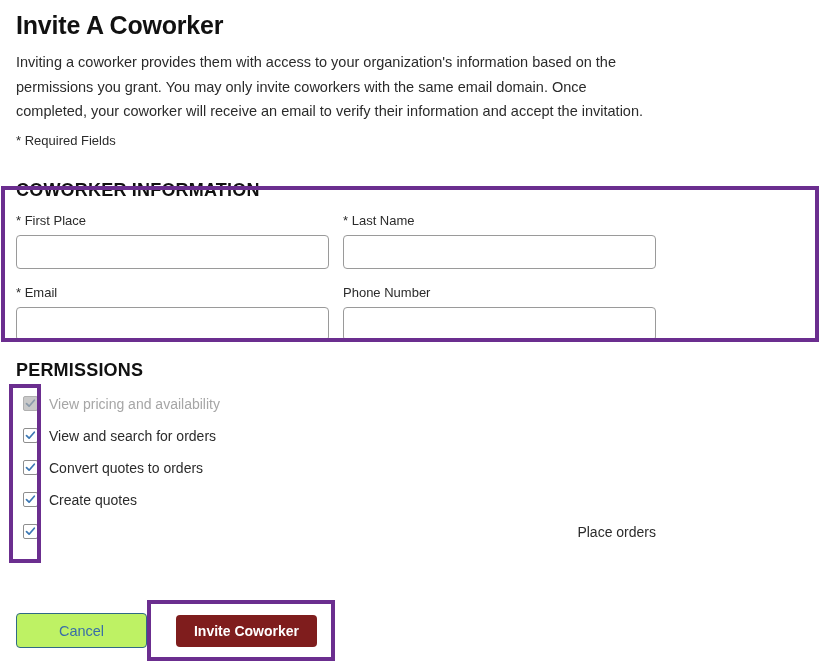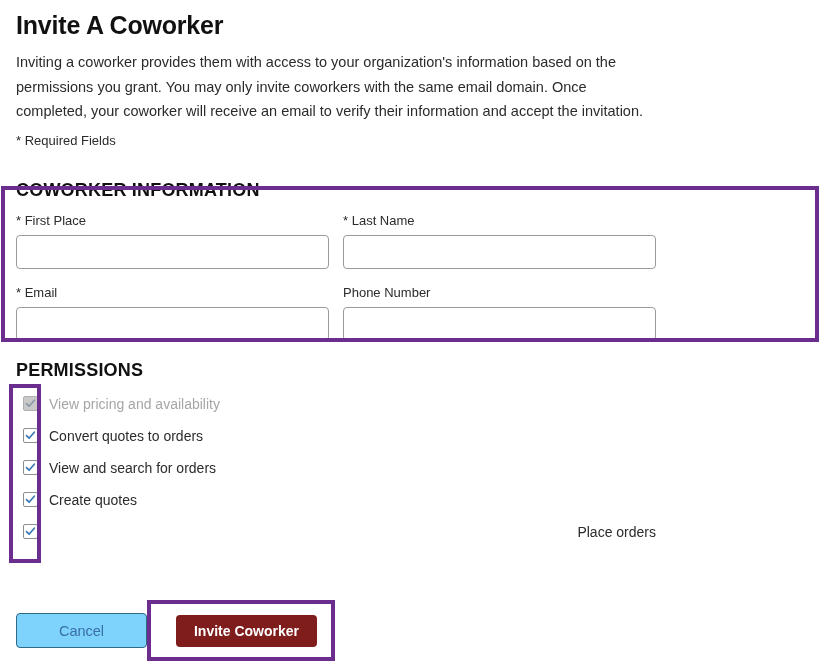--- a/index.html
+++ b/index.html
@@ -166,21 +166,21 @@
   .btn {
     font-family: "Liberation Sans", sans-serif;
     cursor: pointer;
     box-sizing: border-box;
     border-radius: 4px;
   }
   .btn-cancel {
     width: 131px;
     height: 35px;
     border: 1px solid #2f6a86;
-    background: #7dd3fc;
+    background: #bef264;
     color: #3a6ea8;
     font-size: 14.5px;
     font-weight: normal;
   }
   .btn-invite {
     width: 141px;
     height: 32px;
     border: none;
     background: #7f1d1d;
     color: #ffffff;
@@ -235,29 +235,29 @@
           </svg>
       </span>
       <span class="permission-label disabled">View pricing and availability</span>
     </li>
     <li class="permission-item">
       <span class="checkbox">
         <svg viewBox="0 0 11 11">
             <path d="M1.5 5.6 L4.1 8.2 L9.3 2.2" fill="none" stroke-width="1.7" stroke-linecap="round" stroke-linejoin="round"></path>
           </svg>
       </span>
+      <span class="permission-label">View and search for orders</span>
+    </li>
+    <li class="permission-item">
+      <span class="checkbox">
+        <svg viewBox="0 0 11 11">
+            <path d="M1.5 5.6 L4.1 8.2 L9.3 2.2" fill="none" stroke-width="1.7" stroke-linecap="round" stroke-linejoin="round"></path>
+          </svg>
+      </span>
       <span class="permission-label">Convert quotes to orders</span>
-    </li>
-    <li class="permission-item">
-      <span class="checkbox">
-        <svg viewBox="0 0 11 11">
-            <path d="M1.5 5.6 L4.1 8.2 L9.3 2.2" fill="none" stroke-width="1.7" stroke-linecap="round" stroke-linejoin="round"></path>
-          </svg>
-      </span>
-      <span class="permission-label">View and search for orders</span>
     </li>
     <li class="permission-item">
       <span class="checkbox">
         <svg viewBox="0 0 11 11">
             <path d="M1.5 5.6 L4.1 8.2 L9.3 2.2" fill="none" stroke-width="1.7" stroke-linecap="round" stroke-linejoin="round"></path>
           </svg>
       </span>
       <span class="permission-label">Create quotes</span>
     </li>
     <li class="permission-item">

